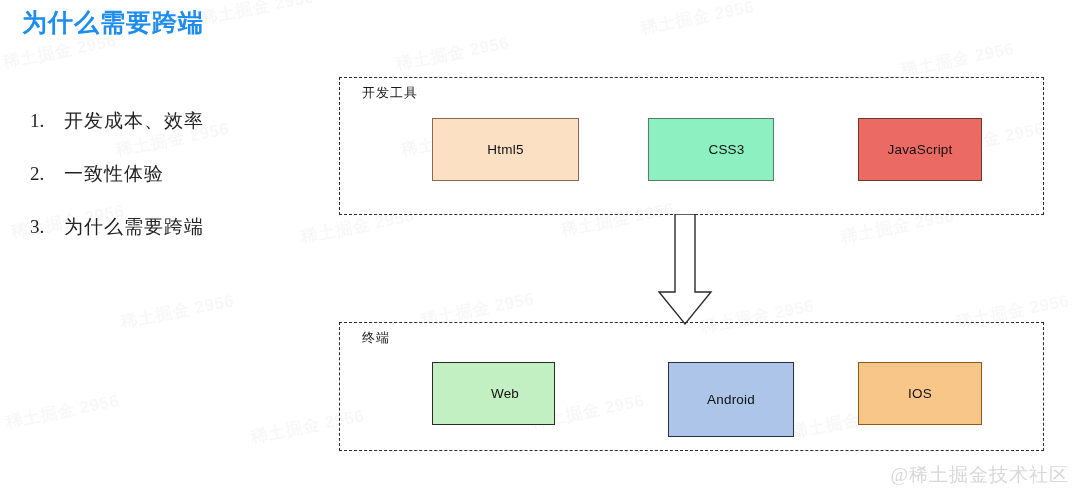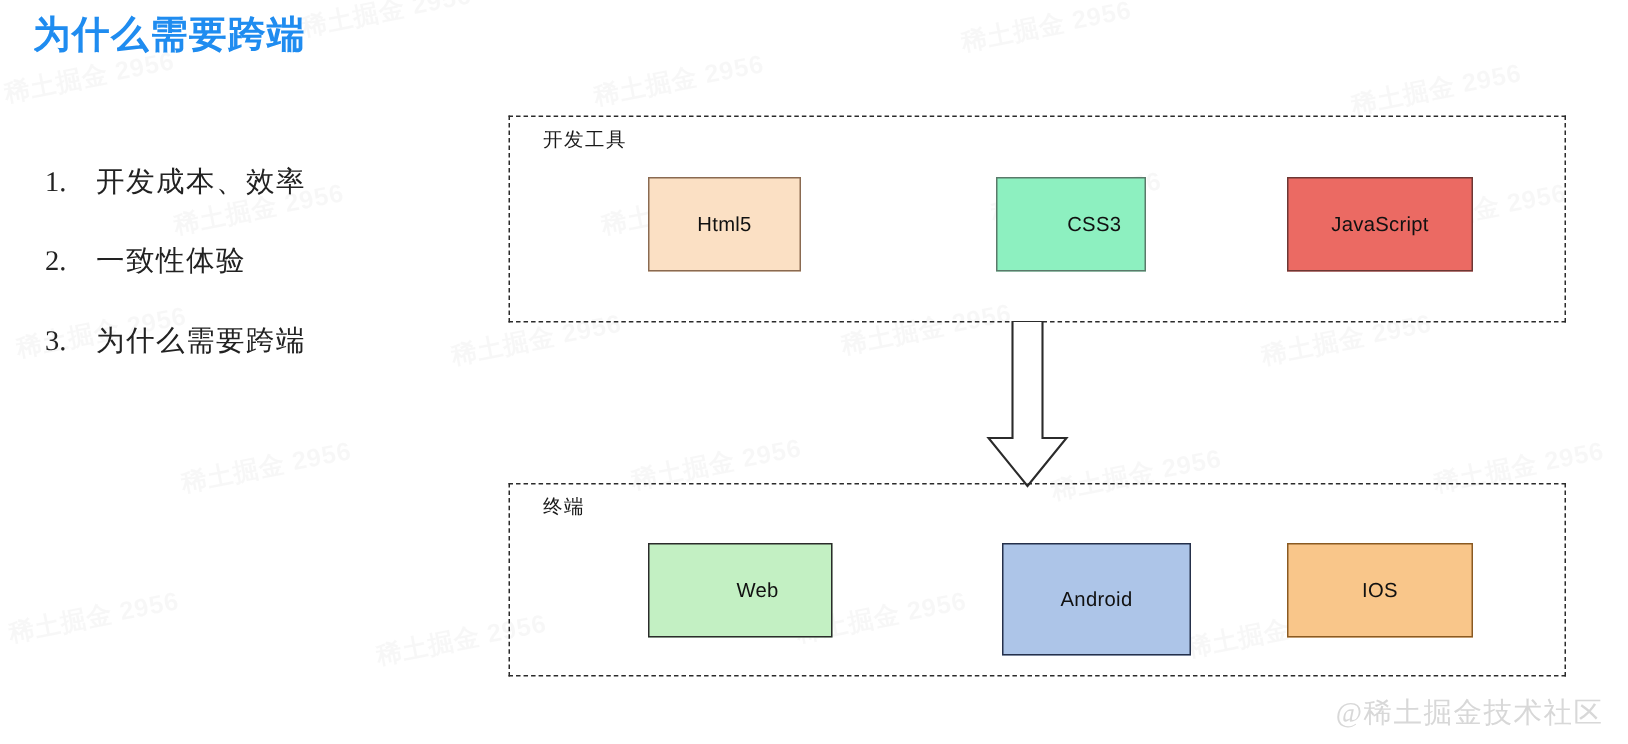--- a/index.html
+++ b/index.html
@@ -105,23 +105,23 @@
     border-style: solid;
     display: flex;
     align-items: center;
     justify-content: center;
     font-size: 13.5px;
     color: #111;
     letter-spacing: 0.2px;
   }
 
   
-  #node-html5  { left: 432px; top: 118px; width: 102px; height: 63px;
+  #node-html5  { left: 432px; top: 118px; width: 147px; height: 63px;
                  background: #fbe0c4; border-color: #8a6a51; }
-  #node-css3   { left: 664px; top: 118px; width: 100px; height: 63px;
+  #node-css3   { left: 648px; top: 118px; width: 126px; height: 63px;
                  background: #8df0c0; border-color: #5a7a6a; padding-left: 31px; }
   #node-js     { left: 858px; top: 118px; width: 124px; height: 63px;
                  background: #eb6a63; border-color: #6d3734; }
 
   
   #node-web     { left: 432px; top: 362px; width: 123px; height: 63px;
                   background: #c3f0c3; border-color: #2b2b2b; padding-left: 23px; }
   #node-android { left: 668px; top: 362px; width: 126px; height: 75px;
                   background: #adc5e8; border-color: #25304a; }
   #node-ios     { left: 858px; top: 362px; width: 124px; height: 63px;

